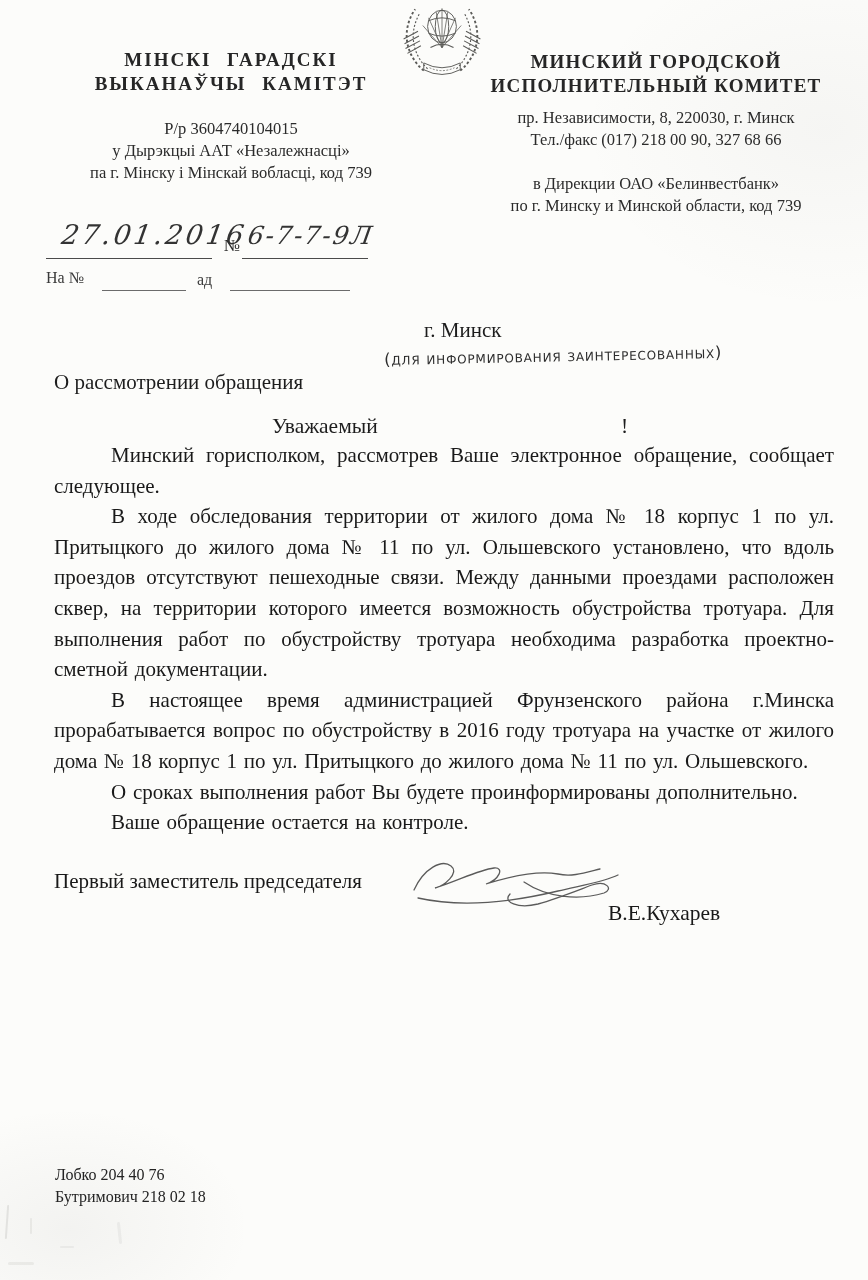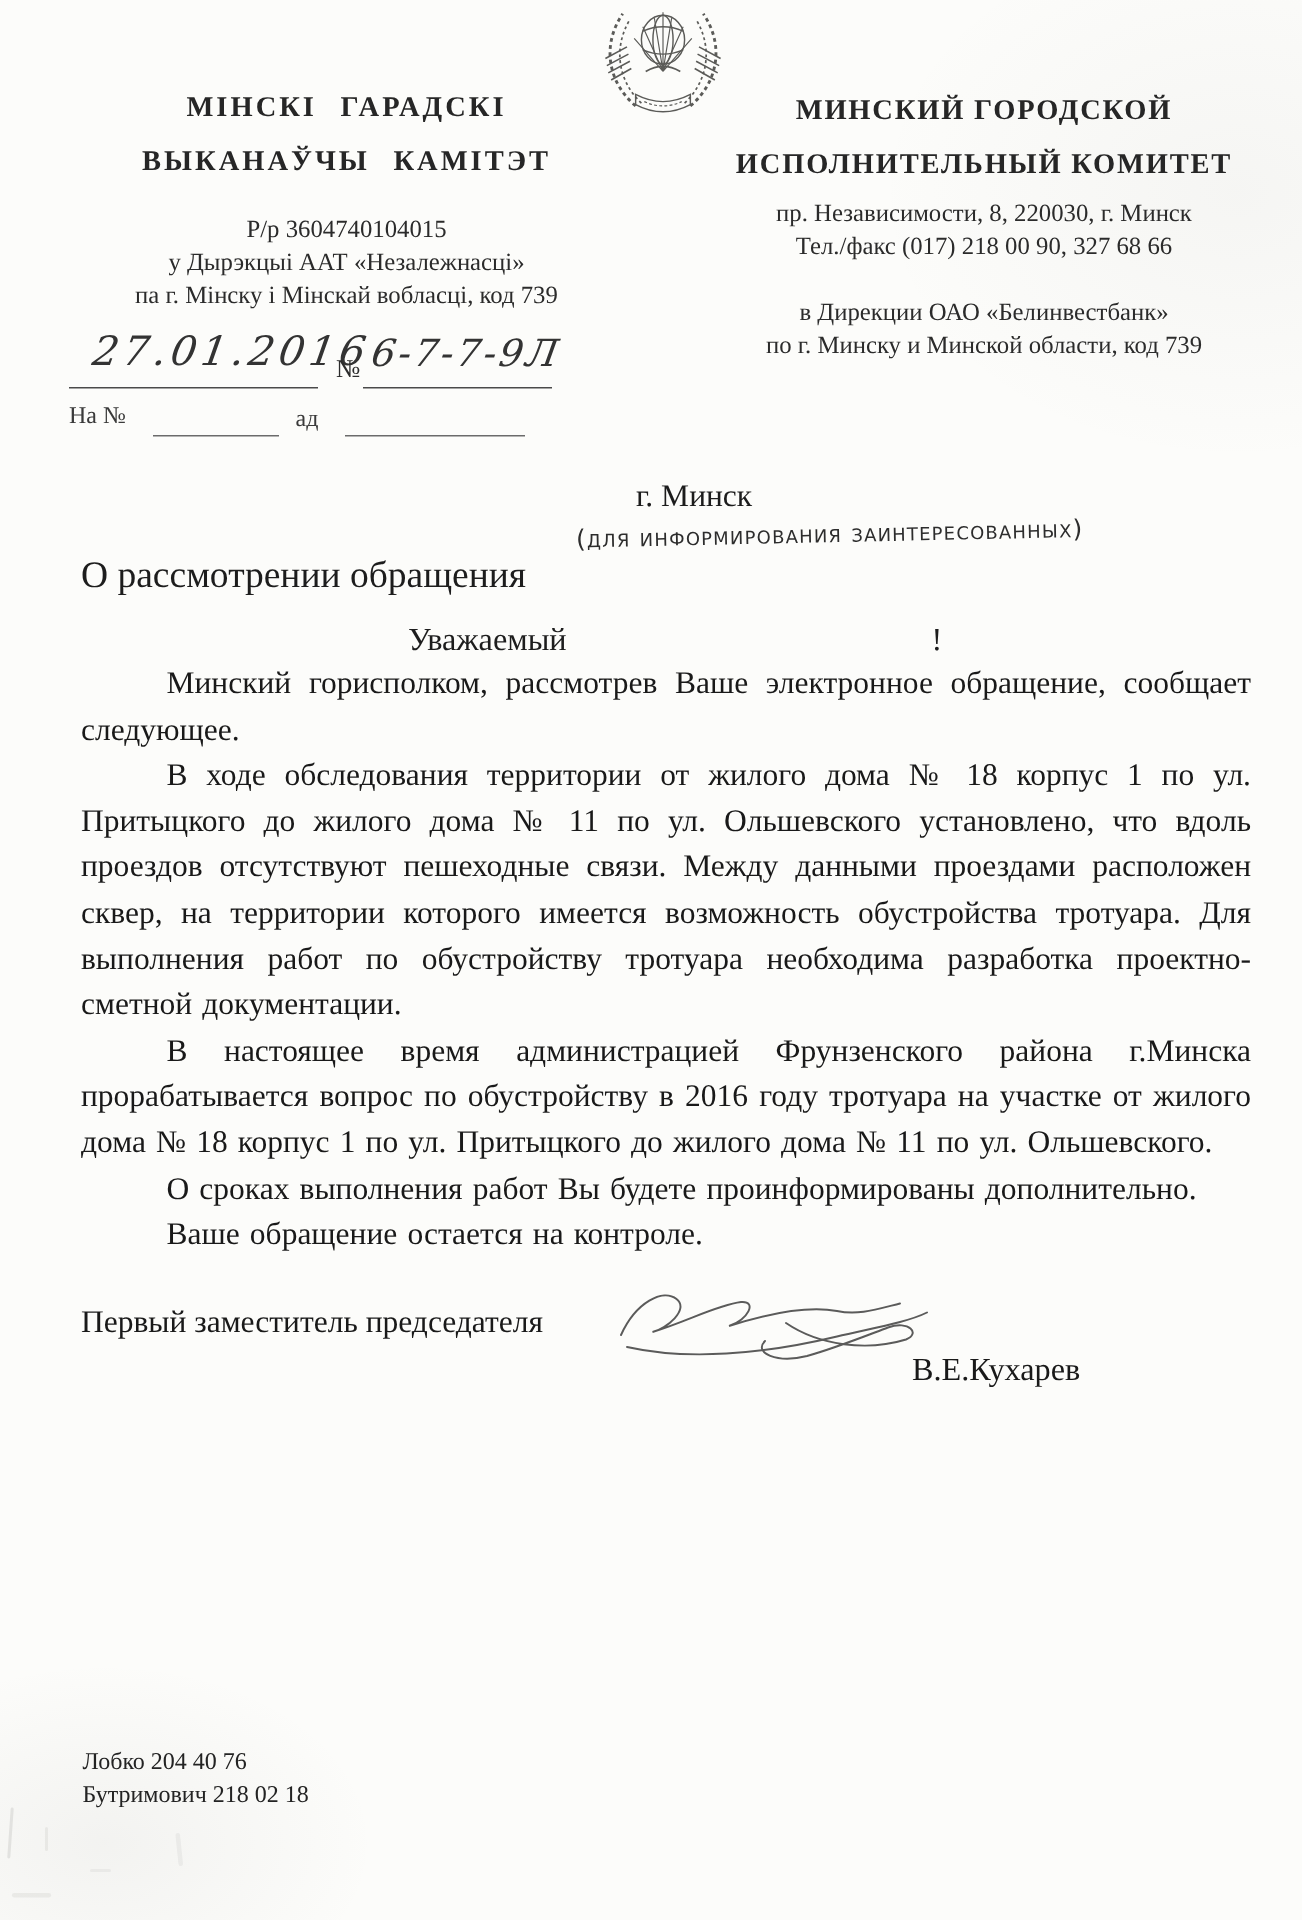--- a/index.html
+++ b/index.html
@@ -11,21 +11,21 @@
       #fcfcfa;
     overflow:hidden;
     color:#1d1d1d;
     font-family:"Liberation Serif", serif;
   }
   
   .emblem{position:absolute; left:394px; top:-8px; width:96px; height:92px;}
   .lh-col{position:absolute; text-align:center;}
   .lh-left{left:26px; top:48px; width:410px;}
   .lh-right{left:452px; top:50px; width:408px;}
-  .lh-title{font-weight:bold; font-size:19px; line-height:24px; letter-spacing:1.2px; color:#262626;margin-top:12px;}
+  .lh-title{font-weight:bold; font-size:19px; line-height:24px; letter-spacing:1.2px; color:#262626;}
   .lh-left .lh-title{letter-spacing:2px; word-spacing:9px;}
   .lh-addr{margin-top:9px; font-size:16.5px; line-height:22px; color:#2b2b2b;}
   .lh-acct{margin-top:22px; font-size:16.5px; line-height:22px; color:#2b2b2b;}
   
   .hand{font-family:"DejaVu Serif", serif; font-style:italic; color:#333;}
   .ref-date{position:absolute; left:62px; top:219px; font-size:27px; letter-spacing:3px; transform:skewX(-9deg);}
   .ref-no-sign{position:absolute; left:224px; top:236px; font-size:17px; color:#2c2c2c;}
   .ref-number{position:absolute; left:248px; top:221px; font-size:25px; letter-spacing:2px; transform:skewX(-9deg);}
   .rule{position:absolute; height:0; border-bottom:1.4px solid #4a4a4a;}
   .rule-date{left:46px; top:258px; width:166px;}
@@ -36,21 +36,21 @@
   .blank-1{left:102px; top:290px; width:84px;}
   .blank-2{left:230px; top:290px; width:120px;}
   
   .city{position:absolute; left:424px; top:318px; font-size:21px; color:#1c1c1c;}
   .hand-note{
     position:absolute; left:384px; top:345px; width:480px;
     font-family:"DejaVu Sans", sans-serif; font-variant:small-caps;
     font-size:16.5px; letter-spacing:.8px; color:#2d2d2d;
     transform:rotate(-1.2deg);
   }
-  .subject{position:absolute; left:54px; top:370px; font-size:25px;}
+  .subject{position:absolute; left:54px; top:370px; font-size:21px;}
   .salutation{position:absolute; left:272px; top:414px; font-size:21.5px;font-family:Liberation Serif, serif;}
   .salutation-excl{position:absolute; left:621px; top:414px; font-size:21.5px;}
   
   .letter-flow{position:absolute; left:54px; top:440px; width:780px; font-size:21px; line-height:30.6px; color:#191919;}
   .letter-flow p{margin:0; text-indent:57px; text-align:justify; word-spacing:1.5px;}
   .sig-row{position:relative; margin-top:22px; height:46px;}
   .sig-title{position:absolute; left:0; top:6px; font-size:21px; white-space:nowrap;}
   .sig-scribble{position:absolute; left:352px; top:-8px; width:220px; height:60px;}
   .sig-name{position:absolute; left:554px; top:6px; font-size:21.5px; white-space:nowrap;margin-top:32px;}
   

